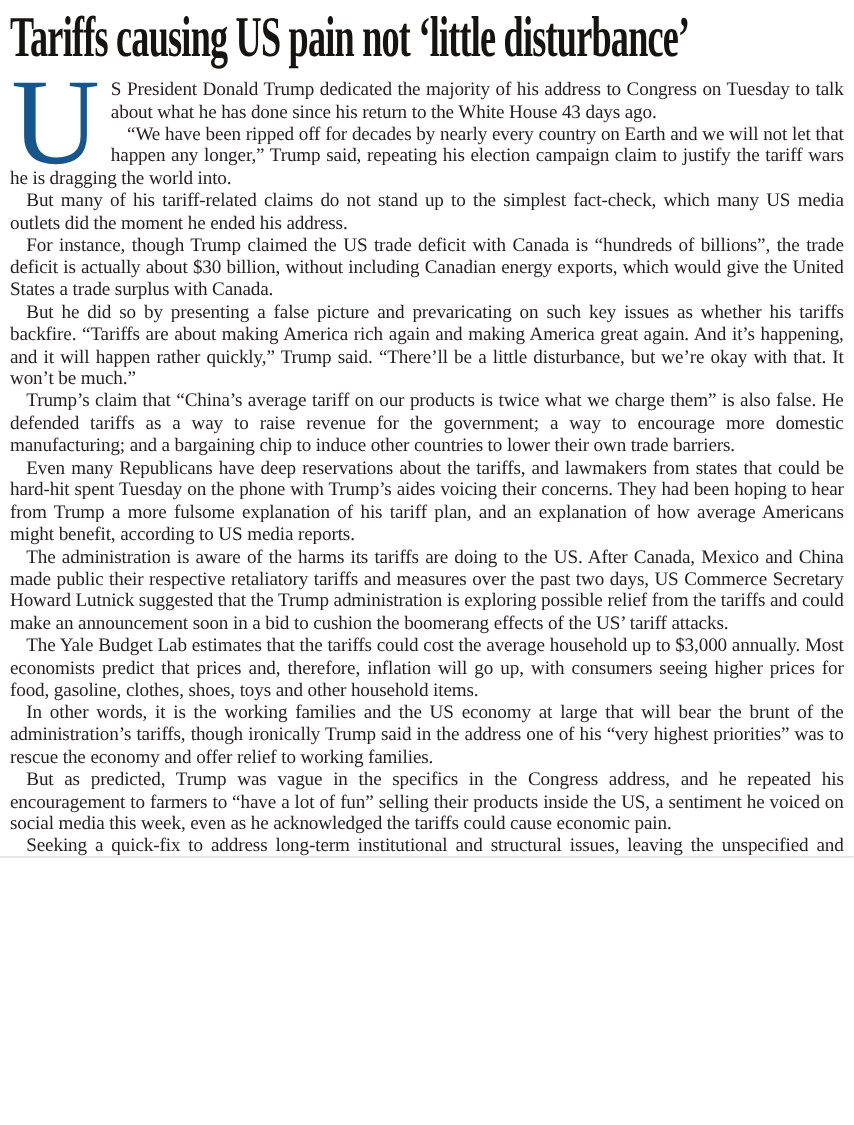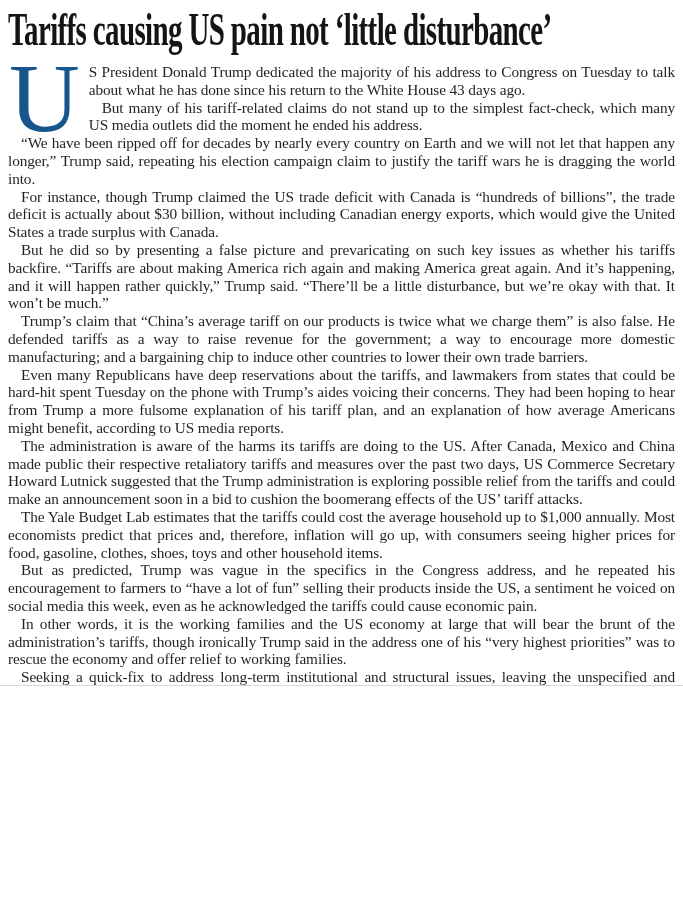--- a/index.html
+++ b/index.html
@@ -70,27 +70,27 @@
 </style>
 </head>
 <body>
 
 <div class="page">
   <h1 class="headline">Tariffs causing US pain not ‘little disturbance’</h1>
 
   <div class="article">
     <span class="dropcap">U</span>
     <p class="first-para">S President Donald Trump dedicated the majority of his address to Congress on Tuesday to talk about what he has done since his return to the White House 43 days ago.</p>
+    <p>“We have been ripped off for decades by nearly every country on Earth and we will not let that happen any longer,” Trump said, repeating his election campaign claim to justify the tariff wars he is dragging the world into.</p>
     <p>But many of his tariff-related claims do not stand up to the simplest fact-check, which many US media outlets did the moment he ended his address.</p>
-    <p>“We have been ripped off for decades by nearly every country on Earth and we will not let that happen any longer,” Trump said, repeating his election campaign claim to justify the tariff wars he is dragging the world into.</p>
     <p>For instance, though Trump claimed the US trade deficit with Canada is “hundreds of billions”, the trade deficit is actually about $30 billion, without including Canadian energy exports, which would give the United States a trade surplus with Canada.</p>
     <p>But he did so by presenting a false picture and prevaricating on such key issues as whether his tariffs backfire. “Tariffs are about making America rich again and making America great again. And it’s happening, and it will happen rather quickly,” Trump said. “There’ll be a little disturbance, but we’re okay with that. It won’t be much.”</p>
     <p>Trump’s claim that “China’s average tariff on our products is twice what we charge them” is also false. He defended tariffs as a way to raise revenue for the government; a way to encourage more domestic manufacturing; and a bargaining chip to induce other countries to lower their own trade barriers.</p>
     <p>Even many Republicans have deep reservations about the tariffs, and lawmakers from states that could be hard-hit spent Tuesday on the phone with Trump’s aides voicing their concerns. They had been hoping to hear from Trump a more fulsome explanation of his tariff plan, and an explanation of how average Americans might benefit, according to US media reports.</p>
     <p>The administration is aware of the harms its tariffs are doing to the US. After Canada, Mexico and China made public their respective retaliatory tariffs and measures over the past two days, US Commerce Secretary Howard Lutnick suggested that the Trump administration is exploring possible relief from the tariffs and could make an announcement soon in a bid to cushion the boomerang effects of the US’ tariff attacks.</p>
-    <p>The Yale Budget Lab estimates that the tariffs could cost the average household up to $1,000 annually. Most economists predict that prices and, therefore, inflation will go up, with consumers seeing higher prices for food, gasoline, clothes, shoes, toys and other household items.</p>
+    <p>The Yale Budget Lab estimates that the tariffs could cost the average household up to $3,000 annually. Most economists predict that prices and, therefore, inflation will go up, with consumers seeing higher prices for food, gasoline, clothes, shoes, toys and other household items.</p>
+    <p>In other words, it is the working families and the US economy at large that will bear the brunt of the administration’s tariffs, though ironically Trump said in the address one of his “very highest priorities” was to rescue the economy and offer relief to working families.</p>
     <p>But as predicted, Trump was vague in the specifics in the Congress address, and he repeated his encouragement to farmers to “have a lot of fun” selling their products inside the US, a sentiment he voiced on social media this week, even as he acknowledged the tariffs could cause economic pain.</p>
-    <p>In other words, it is the working families and the US economy at large that will bear the brunt of the administration’s tariffs, though ironically Trump said in the address one of his “very highest priorities” was to rescue the economy and offer relief to working families.</p>
     <p>Seeking a quick-fix to address long-term institutional and structural issues, leaving the unspecified and unpredictable impacts to the future, is the hallmark wisdom of Trump’s art of policymaking. It is the parties he claims he will protect that will prove to be the victims in the US’ tariff wars against the world.</p>
   </div>
 
   <div class="bottom-rule"></div>
 </div>
 
 </body></html>

